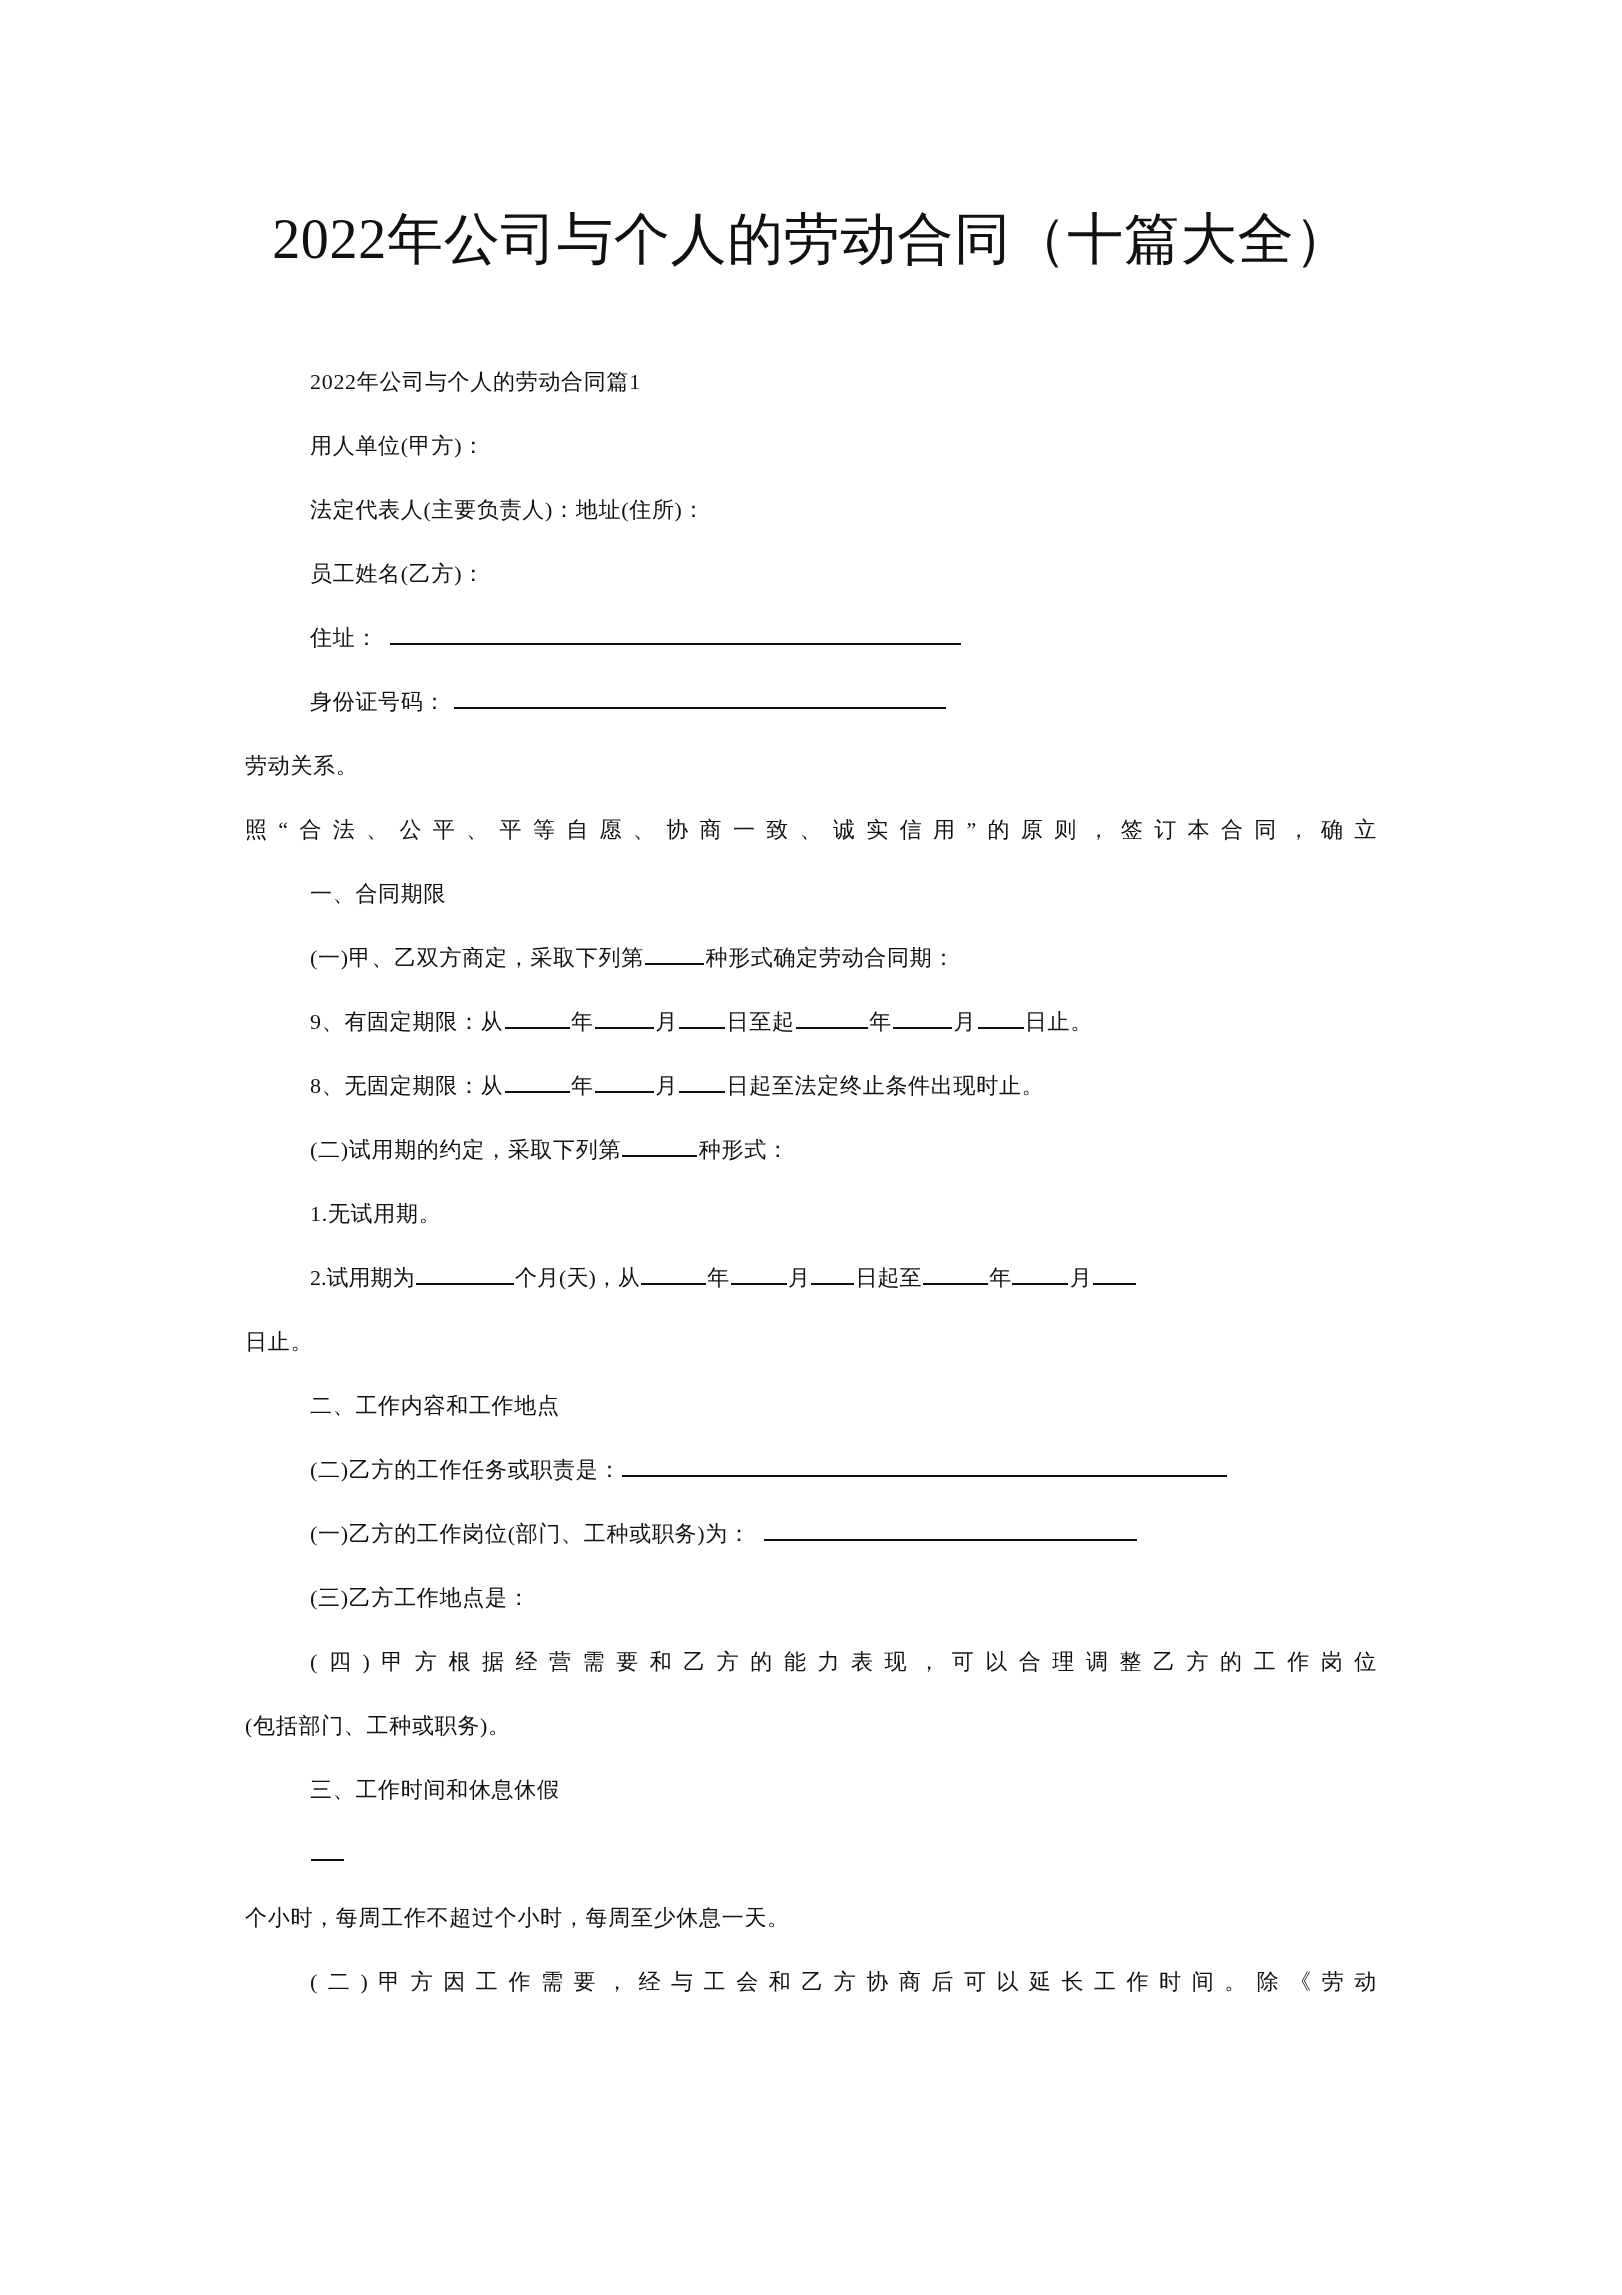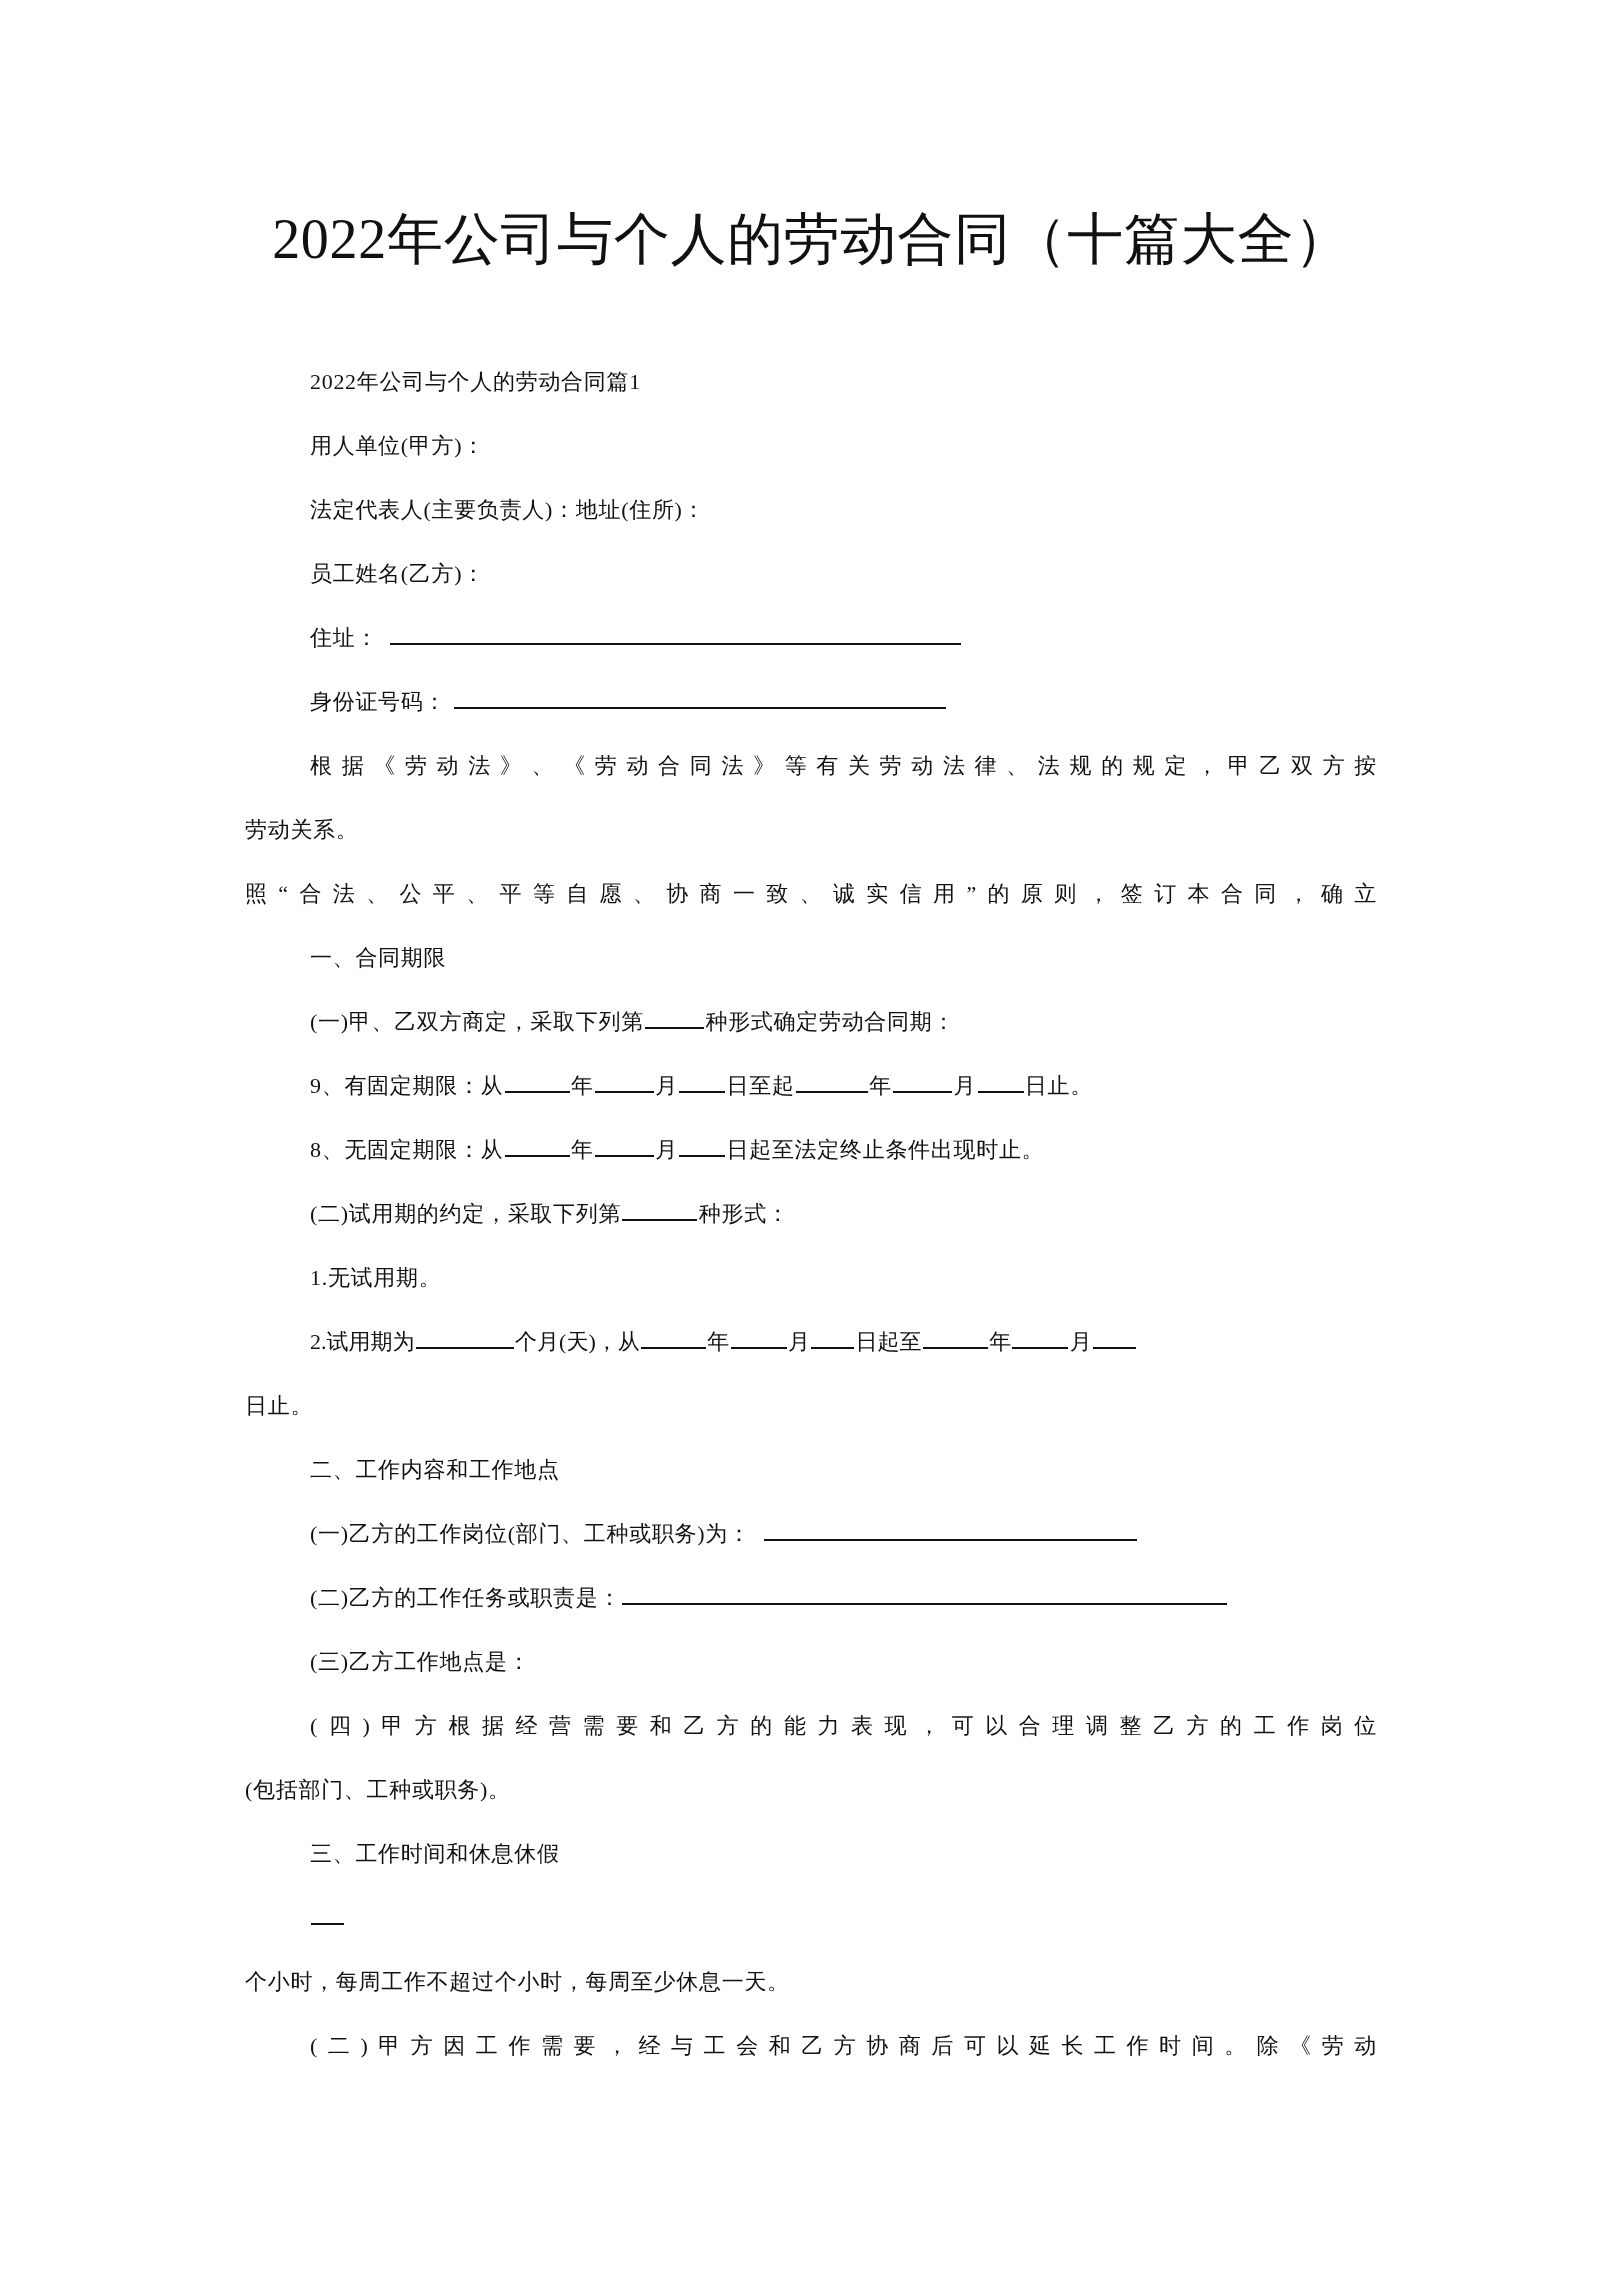--- a/index.html
+++ b/index.html
@@ -79,21 +79,20 @@
     <div class="line indent">员工姓名(乙方)：</div>
 
     <div class="line indent">
       <span>住址：</span><span class="blank" style="width:571px;margin-left:11.8px"></span>
     </div>
 
     <div class="line indent">
       <span>身份证号码：</span><span class="blank" style="width:492px;margin-left:7.9px"></span>
     </div>
 
-    <div class="line indent justify">根据《劳动法》、《劳动合同法》等有关劳动法律、法规的规定，甲乙双方按</div>
     <div class="line">劳动关系。</div>
     <div class="line justify">照“合法、公平、平等自愿、协商一致、诚实信用”的原则，签订本合同，确立</div>
 
     <div class="line indent">一、合同期限</div>
 
     <div class="line indent">
       <span>(一)甲、乙双方商定，采取下列第</span><span class="blank" style="width:59px"></span><span>种形式确定劳动合同期：</span>
     </div>
 
     <div class="line indent">
@@ -111,25 +110,25 @@
     <div class="line indent">1.无试用期。</div>
 
     <div class="line indent" style="letter-spacing:0">
       <span>2.试用期为</span><span class="blank" style="width:98px"></span><span>个月(天)，从</span><span class="blank" style="width:65px"></span><span>年</span><span class="blank" style="width:56px"></span><span>月</span><span class="blank" style="width:43px"></span><span>日起至</span><span class="blank" style="width:65px"></span><span>年</span><span class="blank" style="width:56px"></span><span>月</span><span class="blank" style="width:43px"></span>
     </div>
     <div class="line">日止。</div>
 
     <div class="line indent">二、工作内容和工作地点</div>
 
     <div class="line indent">
-      <span>(一)乙方的工作岗位(部门、工种或职务)为：</span><span class="blank" style="width:373px;margin-left:13px"></span>
+      <span>(二)乙方的工作任务或职责是：</span><span class="blank" style="width:605px"></span>
     </div>
 
     <div class="line indent">
-      <span>(二)乙方的工作任务或职责是：</span><span class="blank" style="width:605px"></span>
+      <span>(一)乙方的工作岗位(部门、工种或职务)为：</span><span class="blank" style="width:373px;margin-left:13px"></span>
     </div>
 
     <div class="line indent">(三)乙方工作地点是：</div>
 
     <div class="line indent justify">(四)甲方根据经营需要和乙方的能力表现，可以合理调整乙方的工作岗位</div>
     <div class="line">(包括部门、工种或职务)。</div>
 
     <div class="line indent">三、工作时间和休息休假</div>
 
     <div class="line indent">

